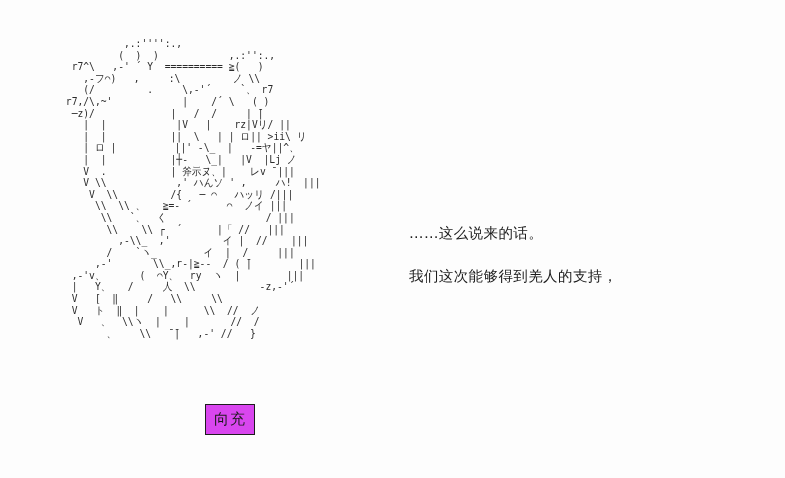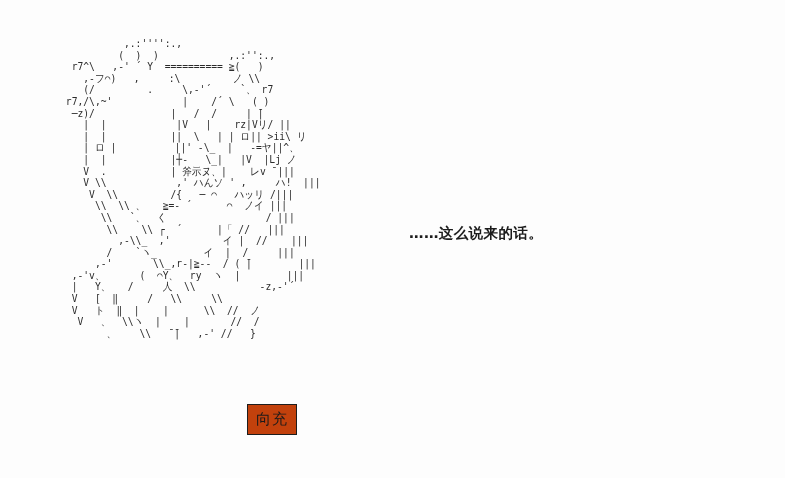--- a/index.html
+++ b/index.html
@@ -46,25 +46,24 @@
   }
 
   
   #name-plate {
     position: absolute;
     left: 205px;
     top: 404px;
     width: 48px;
     height: 29px;
     border: 1px solid #1d1d1d;
-    background: #c2410c;
+    background: #d946ef;
     display: flex;
     align-items: center;
     justify-content: center;
-    margin-left: 42px;
   }
   #name-plate-label {
     font-family: "DejaVu Sans", sans-serif;
     font-size: 15px;
     line-height: 15px;
     color: #1a1a1a;
     letter-spacing: 1px;
   }
 
   
@@ -74,21 +73,20 @@
     top: 222px;
     width: 360px;
   }
   .dlg-line {
     font-family: "DejaVu Sans", sans-serif;
     font-size: 14.5px;
     line-height: 23.5px;
     color: #1c1c1c;
     white-space: pre;
     letter-spacing: 0.4px;
-    font-weight: bold;
   }
   .dlg-gap {
     height: 19px;
   }
 </style>
 </head>
 <body>
 
 <div id="screen">
 
@@ -121,15 +119,16 @@
         、    \\   ̄ ̄|   ,-' //   }</pre>
   </div>
 
   <div id="name-plate">
     <span id="name-plate-label">向充</span>
   </div>
 
   <div id="dialogue">
     <div class="dlg-line">……这么说来的话。</div>
     <div class="dlg-gap"></div>
+    <div class="dlg-line">我们这次能够得到羌人的支持，</div>
   </div>
 
 </div>
 
 </body></html>

